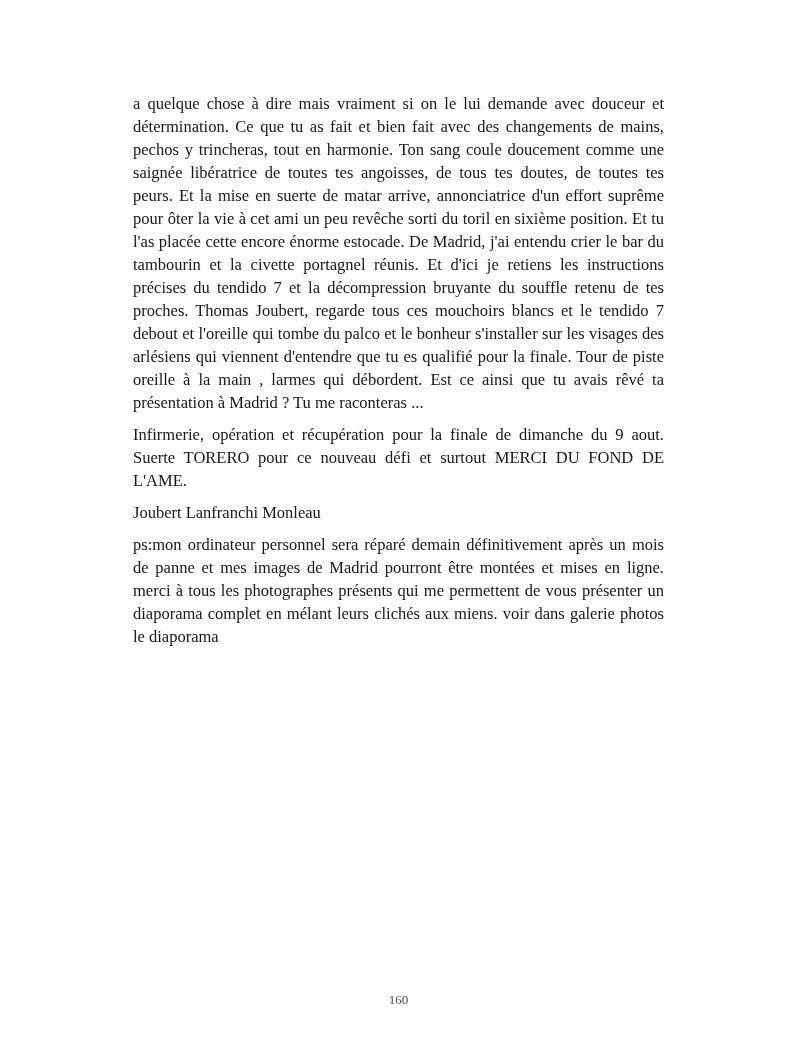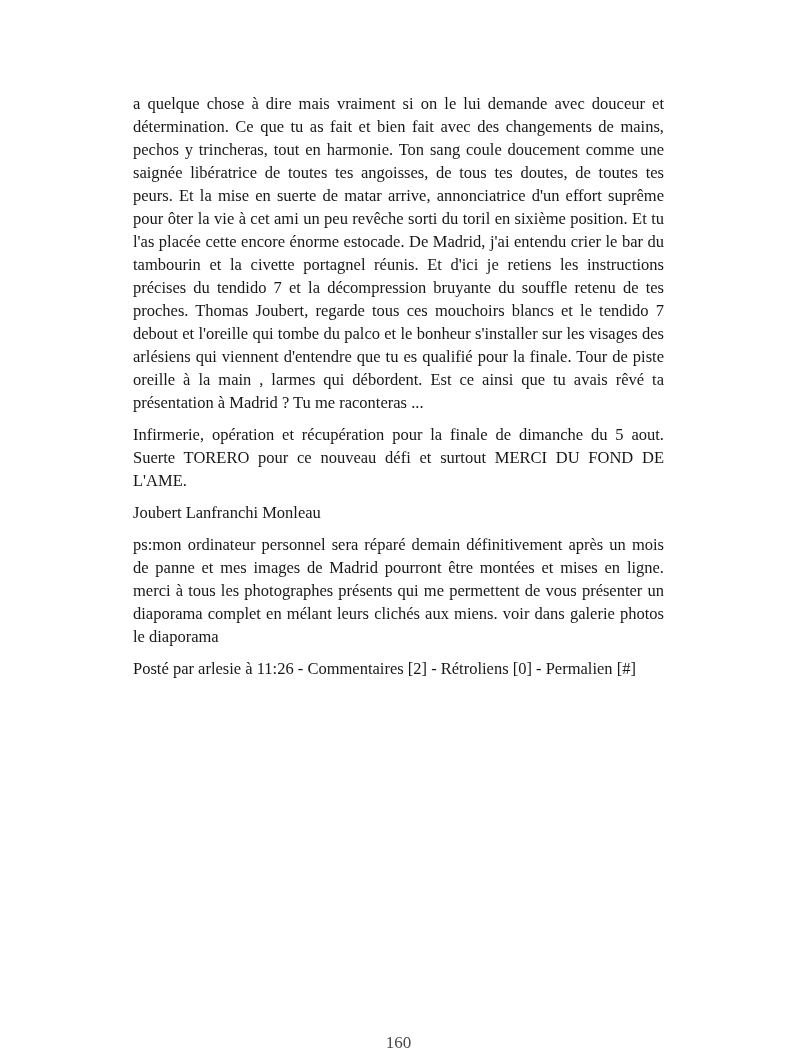--- a/index.html
+++ b/index.html
@@ -28,31 +28,30 @@
     margin: 0 0 9px 0;
     text-align: justify;
   }
   .content p.single-line {
     text-align: left;
   }
   .page-number {
     position: absolute;
     left: 133px;
     width: 531px;
-    top: 1033px;
+    top: 992px;
     text-align: center;
-    font-size: 17px;
+    font-size: 13px;
     color: #4a4a4a;
   }
 </style>
 </head>
 <body>
 
 <div class="page">
   <div class="content">
     <p>a quelque chose à dire mais vraiment si on le lui demande avec douceur et détermination. Ce que tu as fait et bien fait avec des changements de mains, pechos y trincheras, tout en harmonie. Ton sang coule doucement comme une saignée libératrice de toutes tes angoisses, de tous tes doutes, de toutes tes peurs. Et la mise en suerte de matar arrive, annonciatrice d'un effort suprême pour ôter la vie à cet ami un peu revêche sorti du toril en sixième position. Et tu l'as placée cette encore énorme estocade. De Madrid, j'ai entendu crier le bar du tambourin et la civette portagnel réunis. Et d'ici je retiens les instructions précises du tendido 7 et la décompression bruyante du souffle retenu de tes proches. Thomas Joubert, regarde tous ces mouchoirs blancs et le tendido 7 debout et l'oreille qui tombe du palco et le bonheur s'installer sur les visages des arlésiens qui viennent d'entendre que tu es qualifié pour la finale. Tour de piste oreille à la main , larmes qui débordent. Est ce ainsi que tu avais rêvé ta présentation à Madrid ? Tu me raconteras ...</p>
-    <p>Infirmerie, opération et récupération pour la finale de dimanche du 5 aout. Suerte TORERO pour ce nouveau défi et surtout MERCI DU FOND DE L'AME.</p>
+    <p>Infirmerie, opération et récupération pour la finale de dimanche du 9 aout. Suerte TORERO pour ce nouveau défi et surtout MERCI DU FOND DE L'AME.</p>
     <p class="single-line">Joubert Lanfranchi Monleau</p>
     <p>ps:mon ordinateur personnel sera réparé demain définitivement après un mois de panne et mes images de Madrid pourront être montées et mises en ligne. merci à tous les photographes présents qui me permettent de vous présenter un diaporama complet en mélant leurs clichés aux miens. voir dans galerie photos le diaporama</p>
-    <p class="single-line">Posté par arlesie à 11:26 - Commentaires [2] - Rétroliens [0] - Permalien [#]</p>
   </div>
   <div class="page-number">160</div>
 </div>
 
 </body></html>

